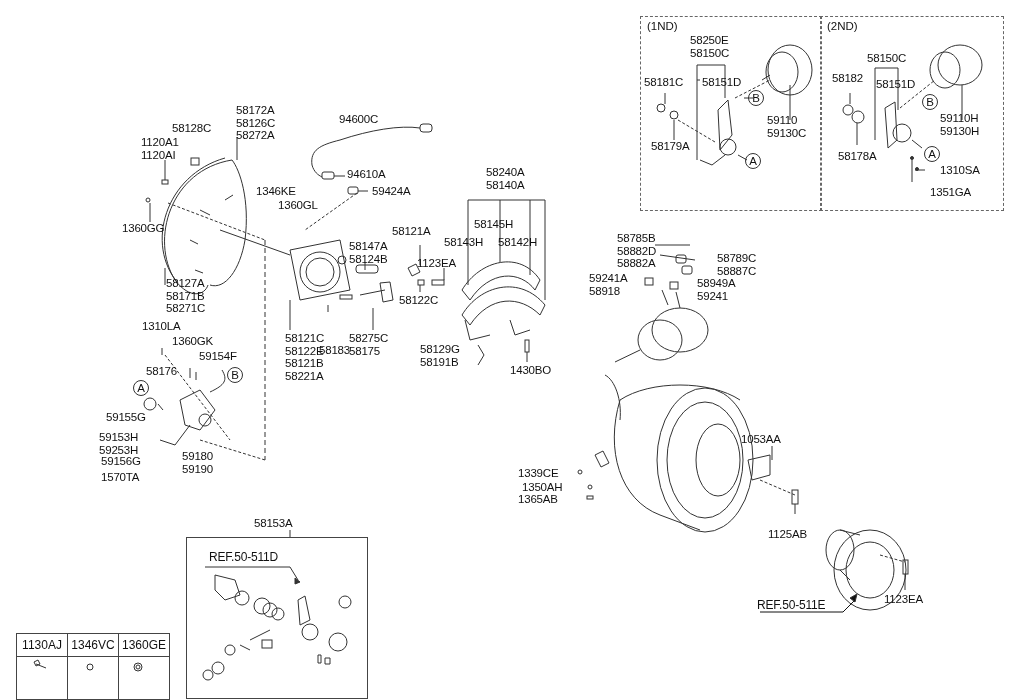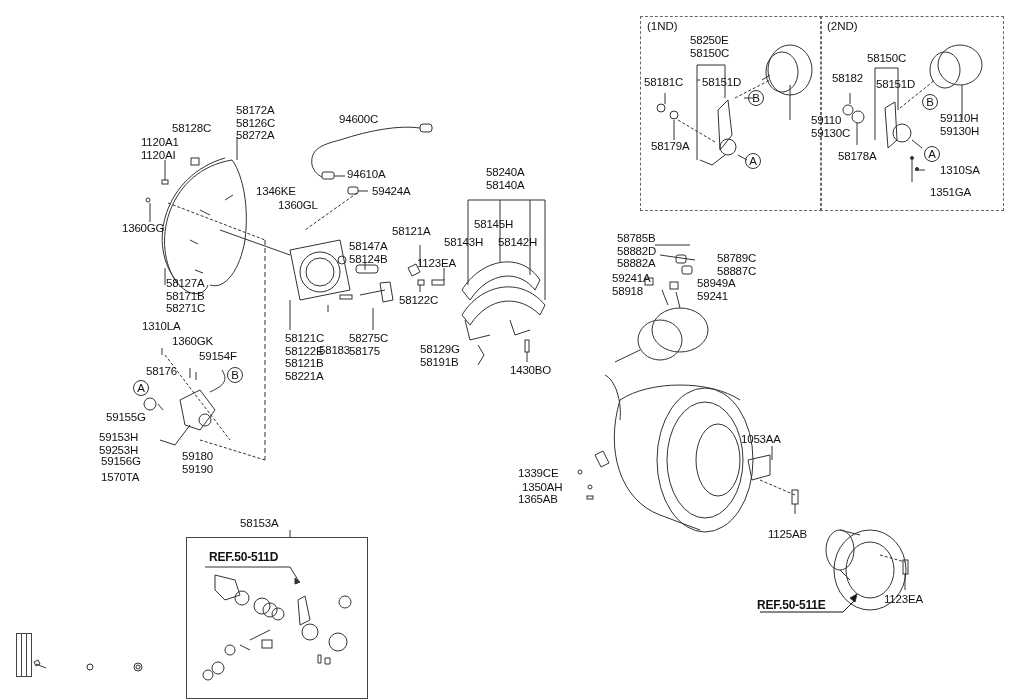--- a/index.html
+++ b/index.html
@@ -1,19 +1,19 @@
 <!DOCTYPE html>
 <html><head>
 <meta charset="utf-8">
 <style>
   html,body{margin:0;padding:0;background:#fff;}
   #canvas{position:relative;width:1024px;height:700px;background:#fff;overflow:hidden;font-family:"Liberation Sans",sans-serif;color:#111;}
   svg#art{position:absolute;left:0;top:0;}
   .lbl{position:absolute;font-size:11.5px;line-height:12.5px;white-space:pre;color:#111;letter-spacing:-0.2px;}
-  .lbl.bold{font-weight:bold;font-size:12px;}
+  .lbl.bold{font-weight:normal;font-size:12px;}
   .panel{position:absolute;border:1px dashed #666;}
   .ptitle{position:absolute;font-size:11.5px;}
   table.fast{position:absolute;left:16px;top:633px;border-collapse:collapse;font-size:12px;}
   table.fast td{border:1px solid #444;height:22px;text-align:center;padding:0 2px;}
   table.fast tr.ic td{height:42px;}
   .box{position:absolute;border:1px solid #444;}
 </style>
 </head>
 <body>
 
@@ -204,21 +204,21 @@
 <div class="panel" style="left:640px;top:16px;width:180px;height:193px;"></div>
 <div class="panel" style="left:820px;top:16px;width:182px;height:193px;"></div>
 <div class="ptitle" style="left:647px;top:20px;">(1ND)</div>
 <div class="ptitle" style="left:827px;top:20px;">(2ND)</div>
 
 <div class="lbl" style="left:690px;top:34px;">58250E
 58150C</div>
 <div class="lbl" style="left:644px;top:76px;">58181C</div>
 <div class="lbl" style="left:702px;top:76px;">58151D</div>
 <div class="lbl" style="left:651px;top:140px;">58179A</div>
-<div class="lbl" style="left:767px;top:114px;margin-left:44px;">59110
+<div class="lbl" style="left:767px;top:114px;">59110
 59130C</div>
 <div class="lbl" style="left:748px;top:90px;width:14px;height:14px;border:1px solid #333;border-radius:50%;text-align:center;line-height:14px;">B</div>
 <div class="lbl" style="left:745px;top:153px;width:14px;height:14px;border:1px solid #333;border-radius:50%;text-align:center;line-height:14px;">A</div>
 
 <div class="lbl" style="left:867px;top:52px;">58150C</div>
 <div class="lbl" style="left:832px;top:72px;">58182</div>
 <div class="lbl" style="left:876px;top:78px;">58151D</div>
 <div class="lbl" style="left:838px;top:150px;">58178A</div>
 <div class="lbl" style="left:940px;top:112px;">59110H
 59130H</div>
@@ -273,39 +273,44 @@
 59253H</div>
 <div class="lbl" style="left:101px;top:455px;">59156G</div>
 <div class="lbl" style="left:182px;top:450px;">59180
 59190</div>
 <div class="lbl" style="left:101px;top:471px;">1570TA</div>
 <div class="lbl" style="left:617px;top:232px;">58785B
 58882D
 58882A</div>
 <div class="lbl" style="left:717px;top:252px;">58789C
 58887C</div>
-<div class="lbl" style="left:589px;top:272px;margin-left:23px;">59241A
+<div class="lbl" style="left:589px;top:272px;">59241A
 58918</div>
 <div class="lbl" style="left:697px;top:277px;">58949A
 59241</div>
 <div class="lbl" style="left:741px;top:433px;">1053AA</div>
 <div class="lbl" style="left:518px;top:467px;">1339CE</div>
 <div class="lbl" style="left:522px;top:481px;">1350AH</div>
 <div class="lbl" style="left:518px;top:493px;">1365AB</div>
 <div class="lbl" style="left:768px;top:515px;margin-top:13px;">1125AB</div>
 <div class="lbl" style="left:884px;top:593px;">1123EA</div>
-<div class="lbl" style="left:240px;top:517px;">58153A</div>
+<div class="lbl" style="left:254px;top:517px;">58153A</div>
 
 <div class="lbl bold" style="left:209px;top:551px;">REF.50-511D</div>
 <div class="lbl bold" style="left:757px;top:599px;">REF.50-511E</div>
 
 <div class="box" style="left:186px;top:537px;width:180px;height:160px;"></div>
 
 <table class="fast">
   <tbody>
+        <tr>
+    <td style="width:46px;">1130AJ</td>
+    <td style="width:46px;">1346VC</td>
+    <td style="width:46px;">1360GE</td>
+  </tr>
   <tr class="ic">
     <td></td>
     <td></td>
     <td></td>
   </tr>
 </tbody>
     </table>
 
 </div>
 

